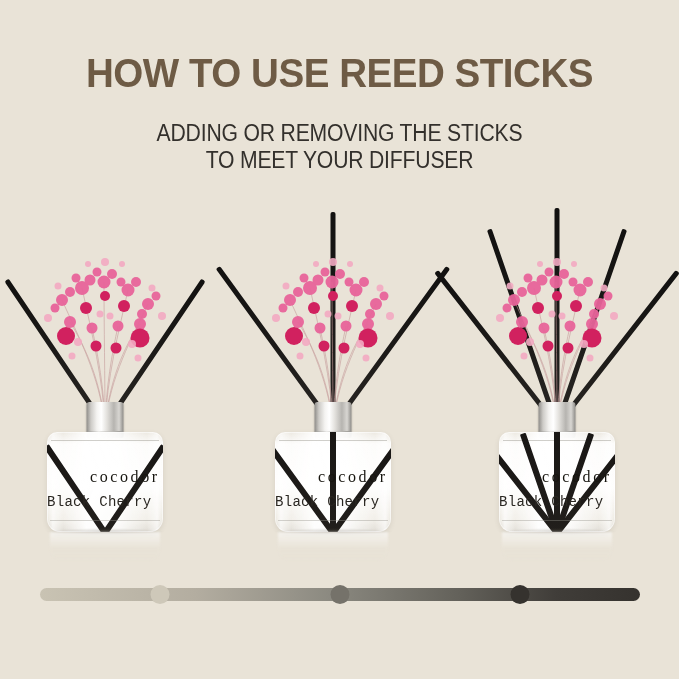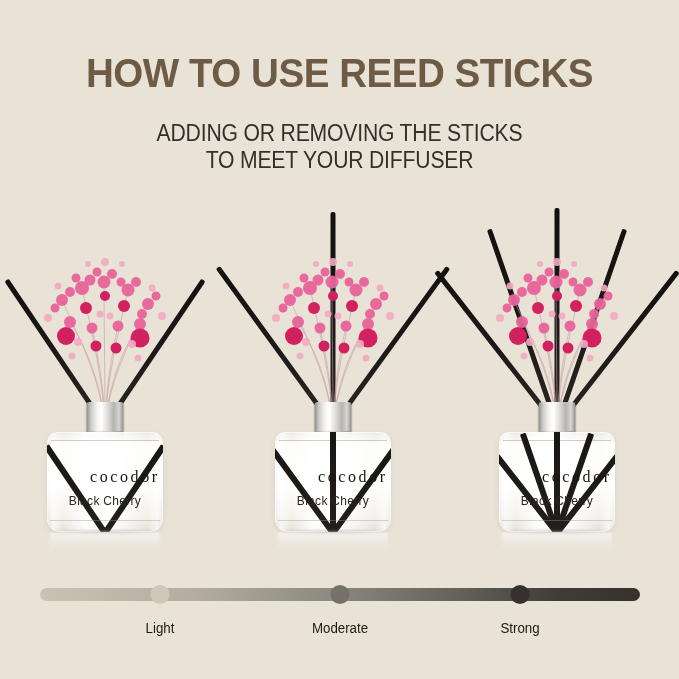--- a/index.html
+++ b/index.html
@@ -117,23 +117,24 @@
   }
 
   .brand{
     position:absolute;left:0;top:36px;width:116px;text-align:left;
     font-family:"Liberation Serif", serif;
     font-size:16px;letter-spacing:2.6px;color:#17150f;
     z-index:4;
     margin-left:43px;
   }
   .scent{
-    position:absolute;left:0;top:62px;width:116px;text-align:center;
-    font-size:12px;letter-spacing:.3px;color:#2a2722;
+    position:absolute;left:0;top:62px;width:116px;
+    font-size:14px;letter-spacing:.3px;color:#2a2722;
     z-index:4;
+    font-family:Liberation Mono, monospace;
   }
 
   .reflection{
     position:absolute;left:50%;transform:translateX(-50%);
     top:336px;width:110px;height:30px;
     background:linear-gradient(to bottom,
       rgba(255,255,255,.60) 0%,
       rgba(233,227,215,.30) 55%,
       rgba(233,227,215,0) 100%);
     border-radius:0 0 14px 14px;
@@ -432,19 +433,14 @@
 
   </div>
 
   <div class="slider">
     <div class="track"></div>
     <div class="knob k0"></div>
     <div class="knob k1"></div>
     <div class="knob k2"></div>
   </div>
 
-  <div class="slabels">
-    <div class="slabel l0">Light</div>
-    <div class="slabel l1">Moderate</div>
-    <div class="slabel l2">Strong</div>
-  </div>
 
 </div>
 
 </body></html>

